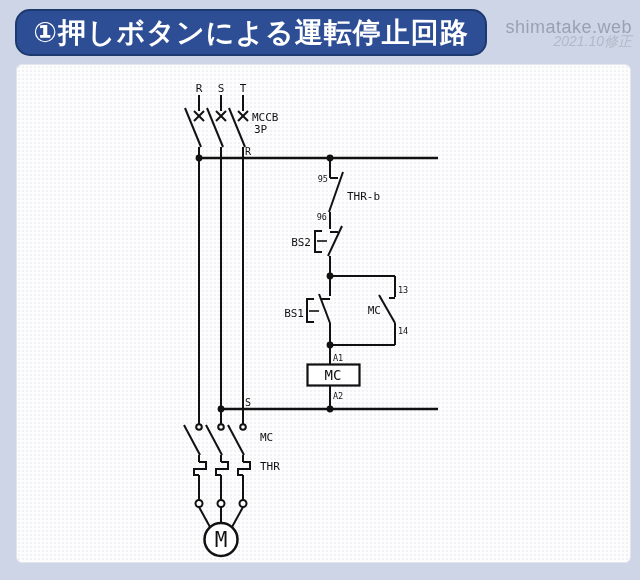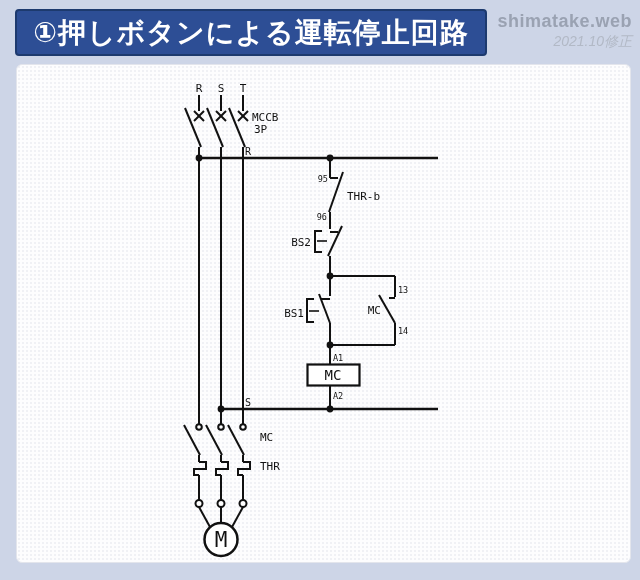--- a/index.html
+++ b/index.html
@@ -10,27 +10,27 @@
   body{width:640px;height:580px;font-family:"Liberation Sans","DejaVu Sans",sans-serif;}
   .stage{position:relative;width:640px;height:580px;background:var(--page-bg);overflow:hidden;}
   .card{
     position:absolute;left:16px;top:64px;width:615px;height:499px;
     background:var(--card-bg);border:1px solid #e3e5ec;border-radius:6px;
     background-image:radial-gradient(#f0f1f5 1px, transparent 1px);
     background-size:4px 4px;
   }
   .banner{
     position:absolute;left:15px;top:9px;width:472px;height:47px;
-    background:var(--banner-bg);border:2px solid var(--banner-border);border-radius:4px;
+    background:var(--banner-bg);border:2px solid var(--banner-border);border-radius:15px;
     display:flex;align-items:center;justify-content:center;
     color:var(--banner-text);font-size:28px;font-weight:bold;letter-spacing:1px;white-space:nowrap;
   }
   .wm-site{
-    position:absolute;right:8px;top:11px;color:var(--watermark);
-    font-size:18px;font-weight:bold;letter-spacing:.5px;text-align:right;
+    position:absolute;right:8px;top:17px;color:var(--watermark);
+    font-size:18px;font-weight:normal;letter-spacing:.5px;text-align:right;
   }
   .wm-rev{
     position:absolute;right:8px;top:33px;color:var(--revision-text);
     font-size:14px;text-align:right;font-style:italic;
   }
   svg.circuit{position:absolute;left:0;top:0;width:640px;height:580px;}
   svg.circuit line,svg.circuit path,svg.circuit polyline{stroke:var(--line);stroke-width:2;fill:none;}
   svg.circuit .bus{stroke-width:2.4;}
   svg.circuit .dot{fill:var(--line);stroke:none;}
   svg.circuit .node{fill:#fff;stroke:var(--line);stroke-width:2;}

